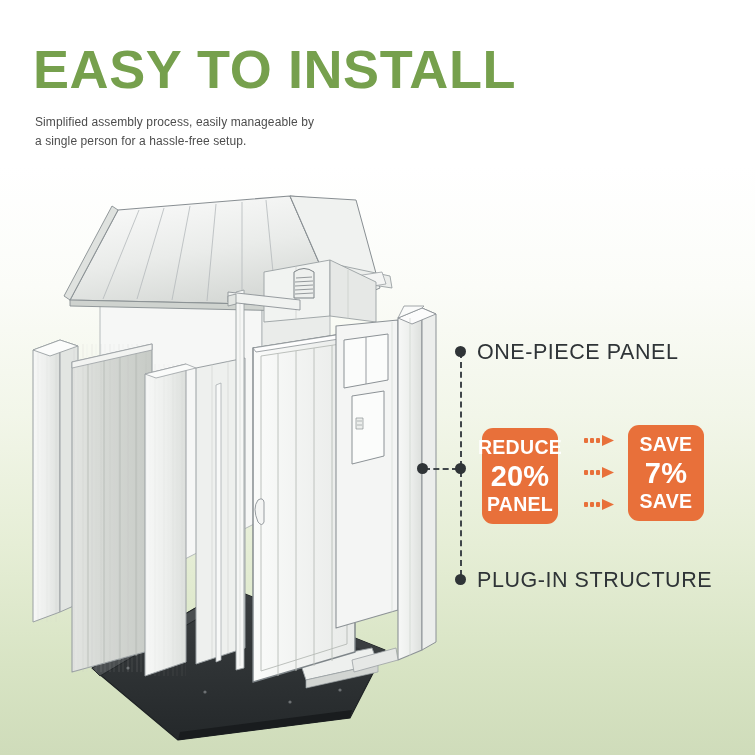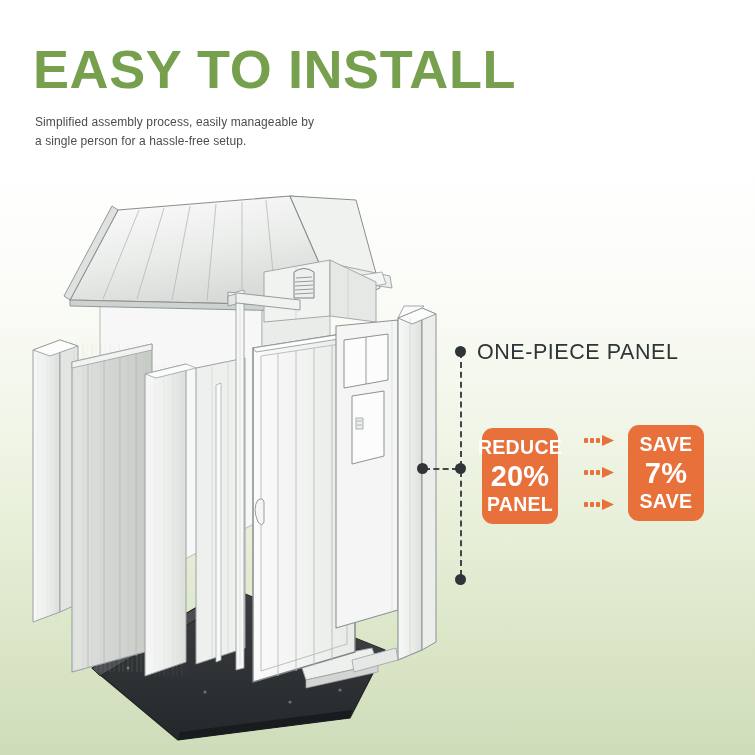--- a/index.html
+++ b/index.html
@@ -333,20 +333,21 @@
   <div id="connector-vertical"></div>
   <div id="connector-horizontal"></div>
 
   <div class="callout-dot" id="dot-top"></div>
   <div class="callout-dot" id="dot-mid"></div>
   <div class="callout-dot" id="dot-bottom"></div>
   <div class="callout-dot" id="dot-shed"></div>
 
   <div class="callout-label" id="callout-top-label">ONE-PIECE PANEL</div>
 
+  <div class="callout-label" id="callout-bottom-label">PLUG-IN STRUCTURE</div>
 
   <div class="badge" id="badge-reduce">
     <span class="badge-top">REDUCE</span>
     <span class="badge-mid">20%</span>
     <span class="badge-bottom">PANEL</span>
   </div>
 
   <svg id="arrows" viewBox="0 0 42 88">
     <g fill="#e8703a">
       <rect x="0" y="6" width="4" height="5" rx="1"></rect>

